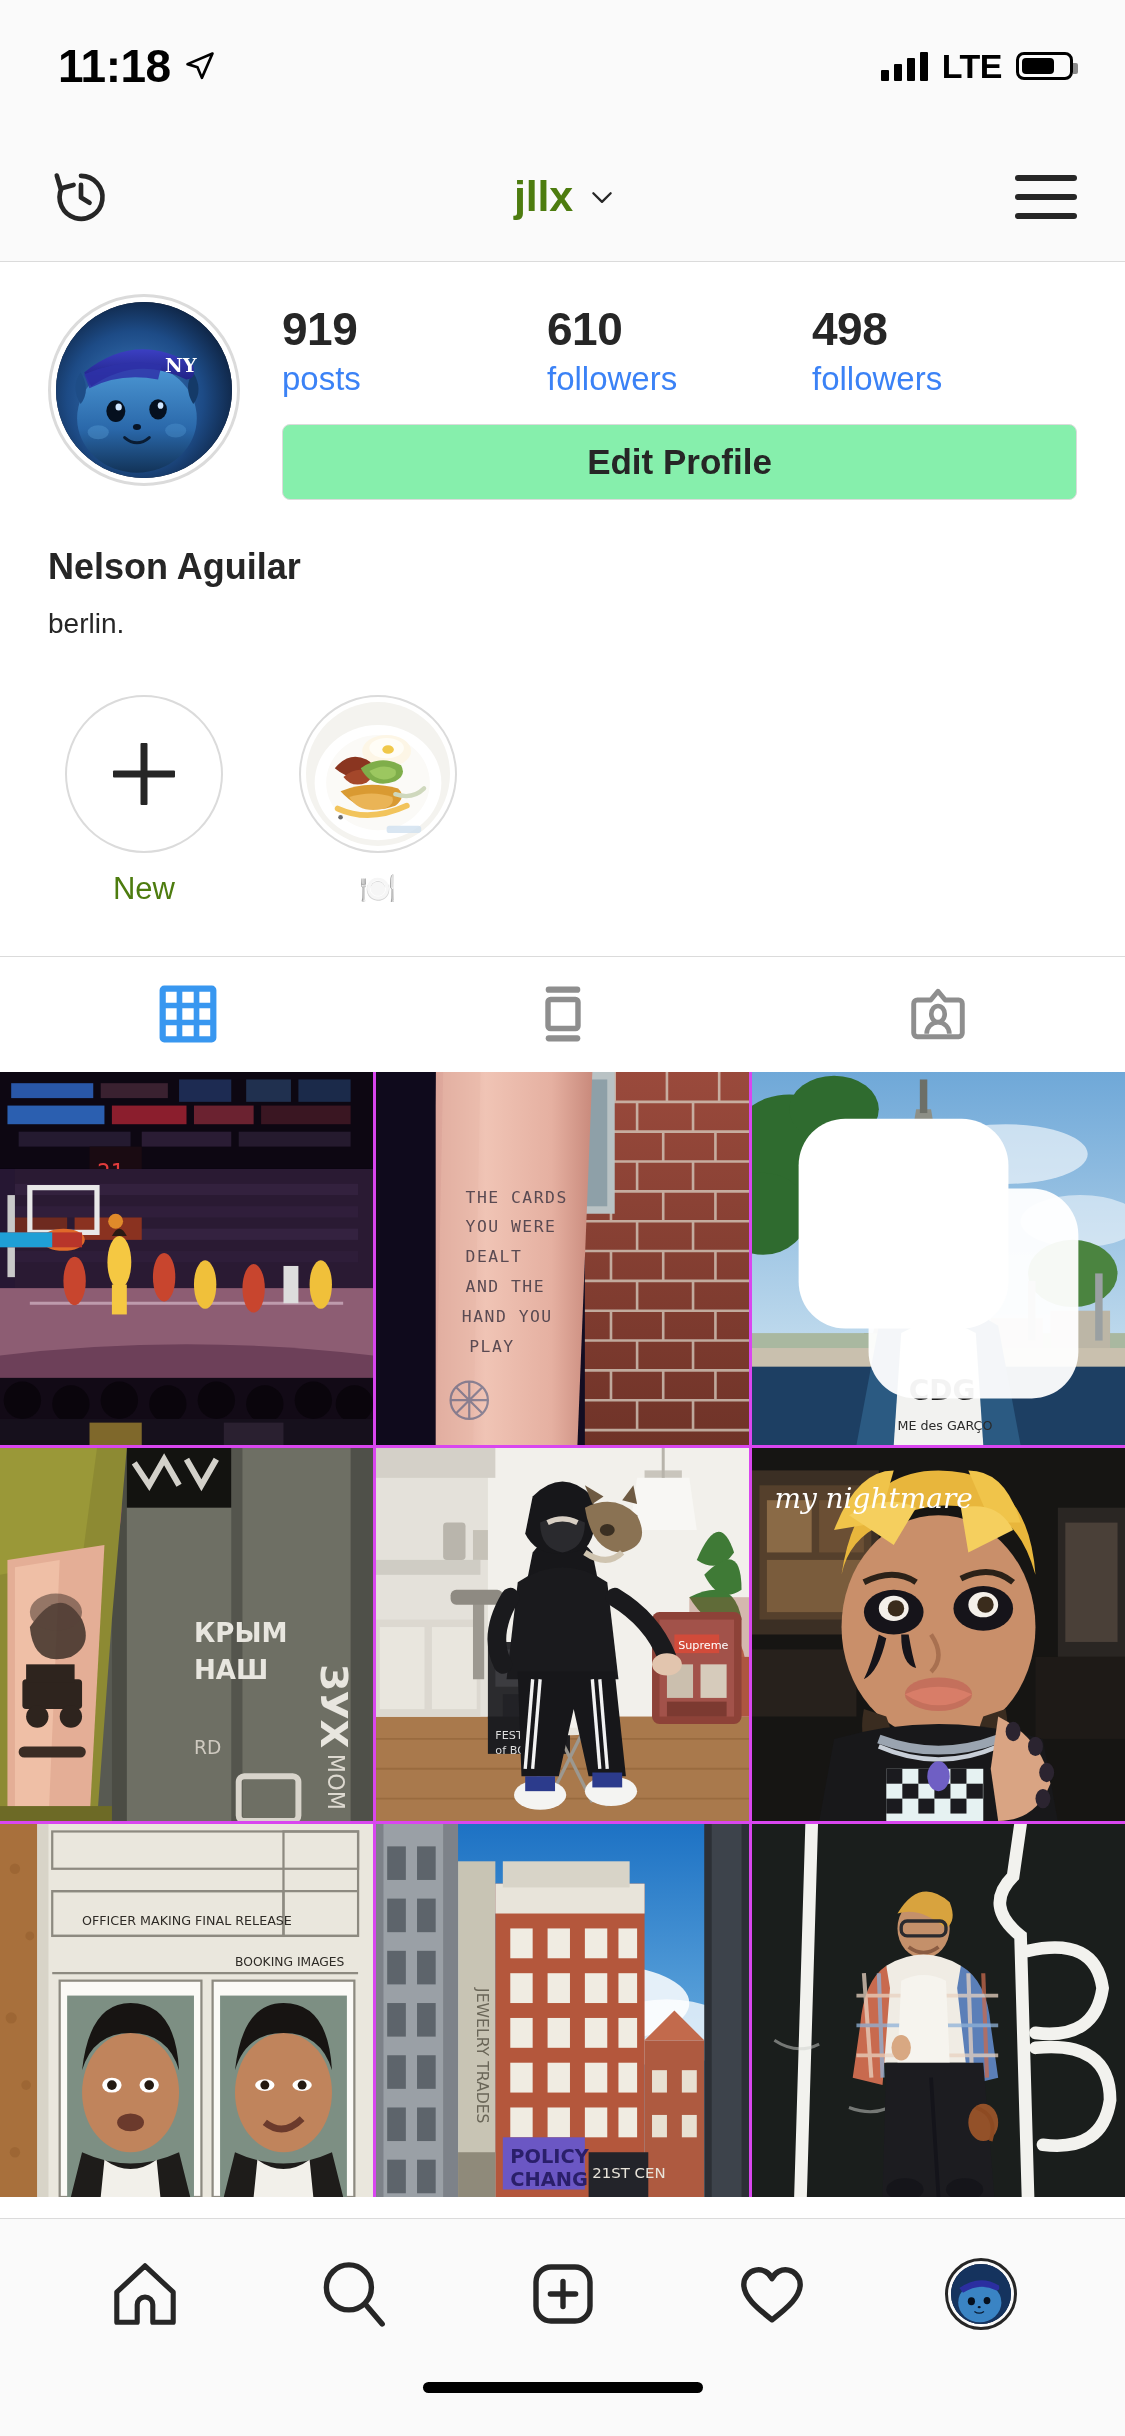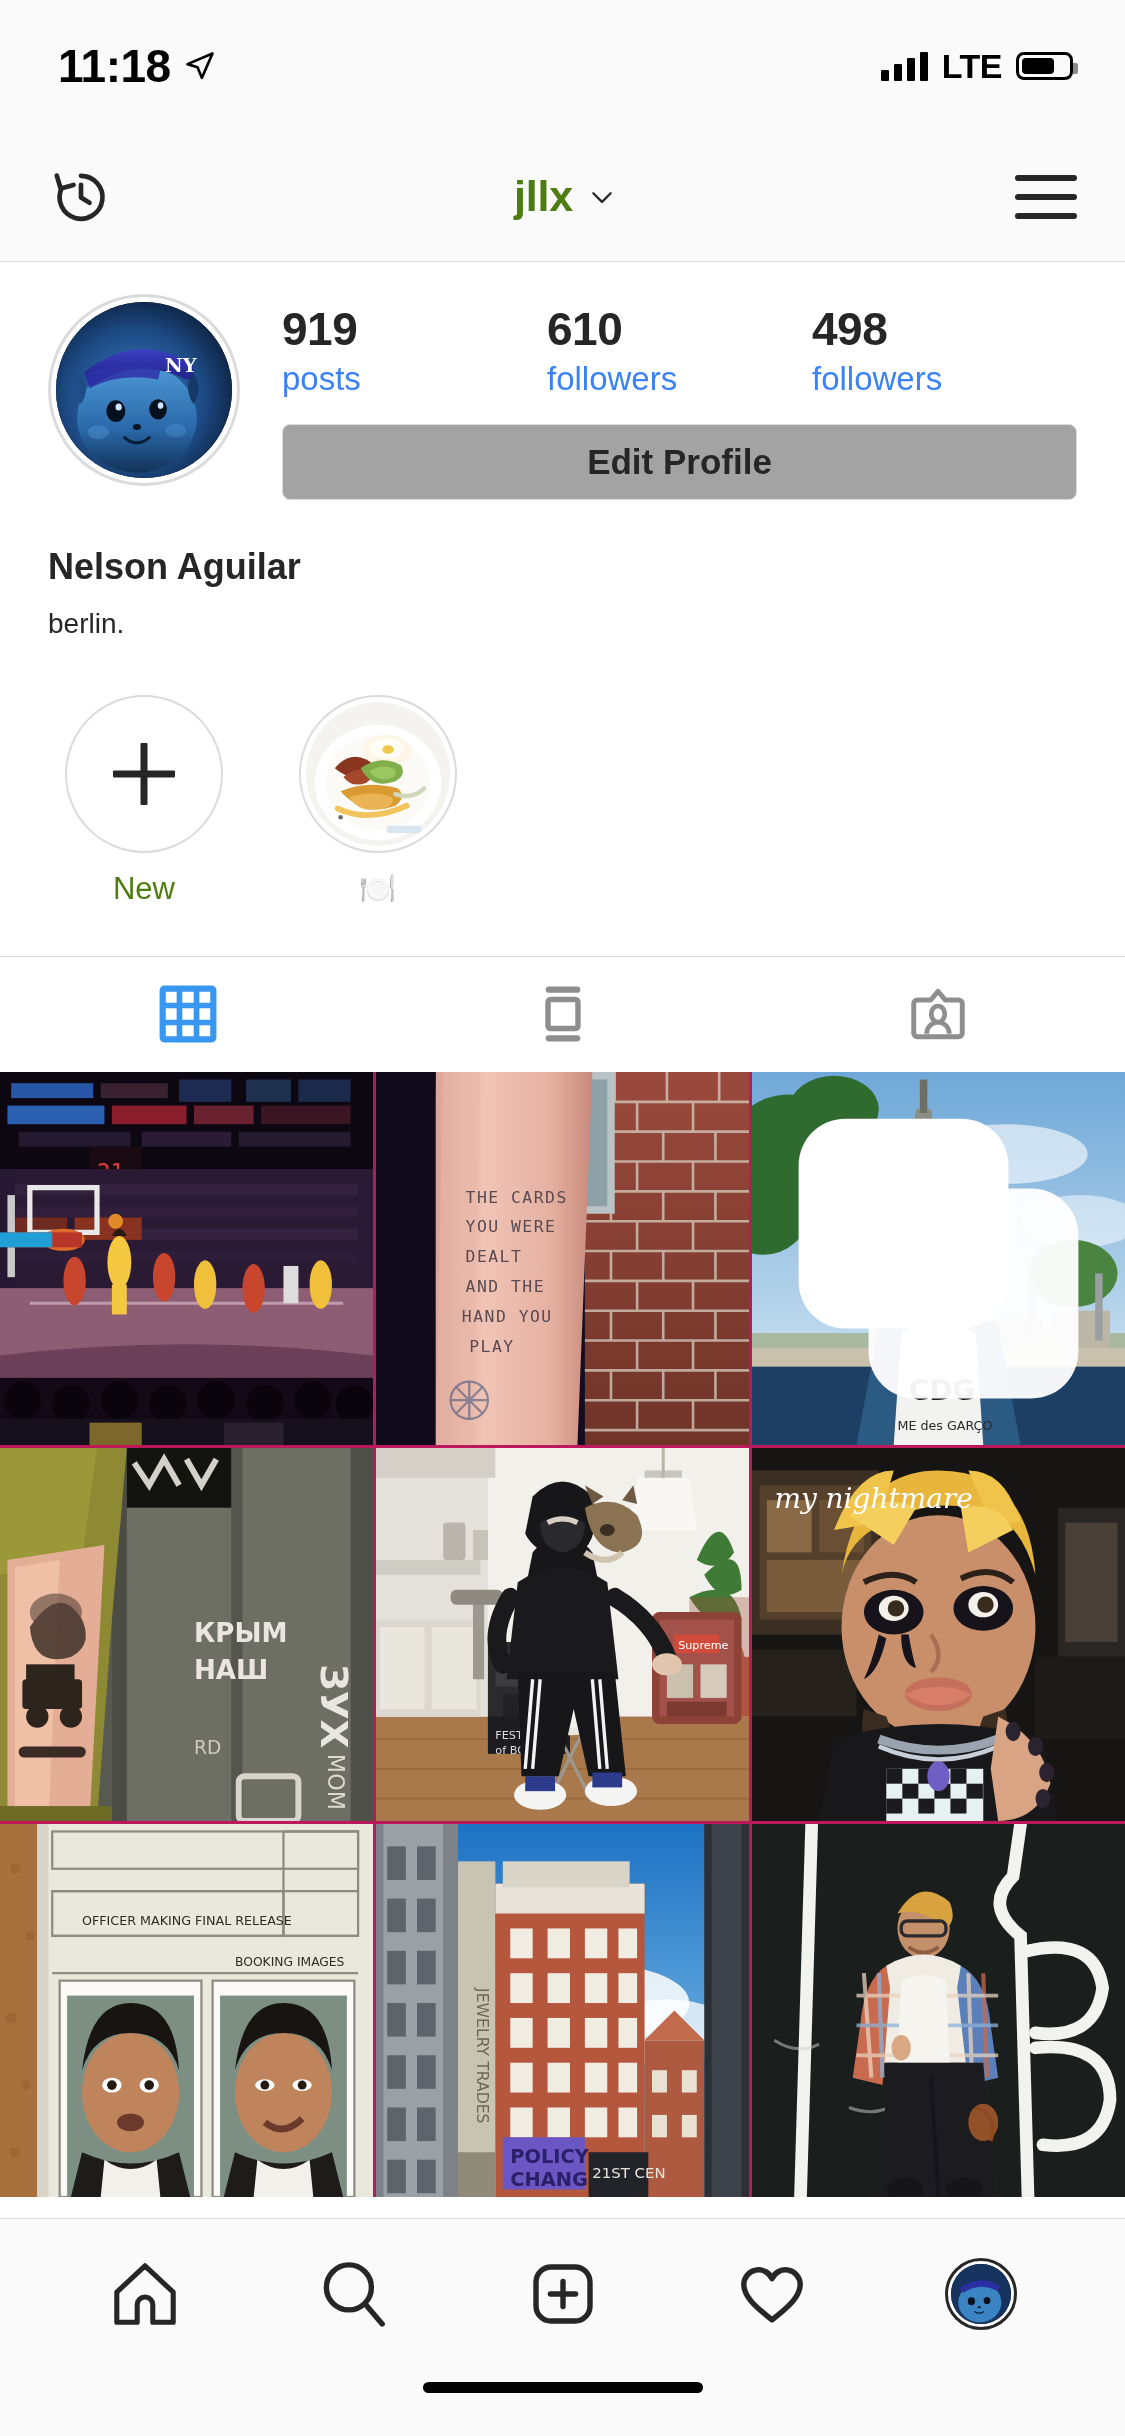--- a/index.html
+++ b/index.html
@@ -61,21 +61,21 @@
   }
   .pika-svg { display:block; width:100%; height:100%; }
 
   .stats-col { flex:1 1 auto; padding-left:42px; padding-top:10px; }
   .stats { display:flex; }
   .stat { flex:1 1 0; text-align:left; }
   .stat .num { font-size:46px; font-weight:600; color:#262626; line-height:1.12; letter-spacing:-0.5px; }
   .stat .lbl { font-size:33px; color:#3b82f6; line-height:1.3; margin-top:2px; }
   .edit-btn {
     margin-top:24px; width:100%; height:76px;
-    border:1px solid #dbdbdb; border-radius:8px; background:#a3a3a3;
+    border:1px solid #dbdbdb; border-radius:8px; background:#86efac;
     font-family:"Liberation Sans", sans-serif;
     font-size:35px; font-weight:600; color:#262626;
     display:flex; align-items:center; justify-content:center; cursor:pointer;
   }
 
   
   .bio { padding:44px 48px 0 48px; }
   .bio .fullname { font-size:36px; font-weight:700; color:#262626; line-height:1.25; }
   .bio .bioline { font-size:28px; color:#262626; line-height:1.35; margin-top:16px; }
 
@@ -94,21 +94,21 @@
   .plus::after { top:50%; left:0; height:7px; width:100%; transform:translateY(-50%); }
   .hl-label { font-size:31px; color:#4d7c0f; margin-top:16px; line-height:1.3; white-space:nowrap; overflow:hidden; text-overflow:ellipsis; }
   .hl-emoji { font-size:30px; }
 
   
   .tabs { display:flex; border-top:1px solid #dbdbdb; margin-top:46px; height:116px; }
   .tab { flex:1 1 0; display:flex; align-items:center; justify-content:center; position:relative; cursor:pointer; }
   .tab.active::after { content:""; position:absolute; bottom:0; left:0; right:0; height:0; }
 
   
-  .grid { display:grid; grid-template-columns:repeat(3,1fr); gap:3px; background:#be185d; }
+  .grid { display:grid; grid-template-columns:repeat(3,1fr); gap:3px; background:#d946ef; }
   .cell { position:relative; width:100%; padding-top:100%; overflow:hidden; background:#eee; cursor:pointer; }
   .cell > svg, .cell > .art { position:absolute; inset:0; width:100%; height:100%; }
   .carousel-ic { position:absolute; top:22px; right:20px; width:52px; height:52px; }
 
   
   .bottomnav {
     flex:0 0 150px; height:150px; background:#fafafa;
     border-top:1px solid #dbdbdb;
     display:flex; align-items:center; justify-content:space-around;
     padding:0 40px;

